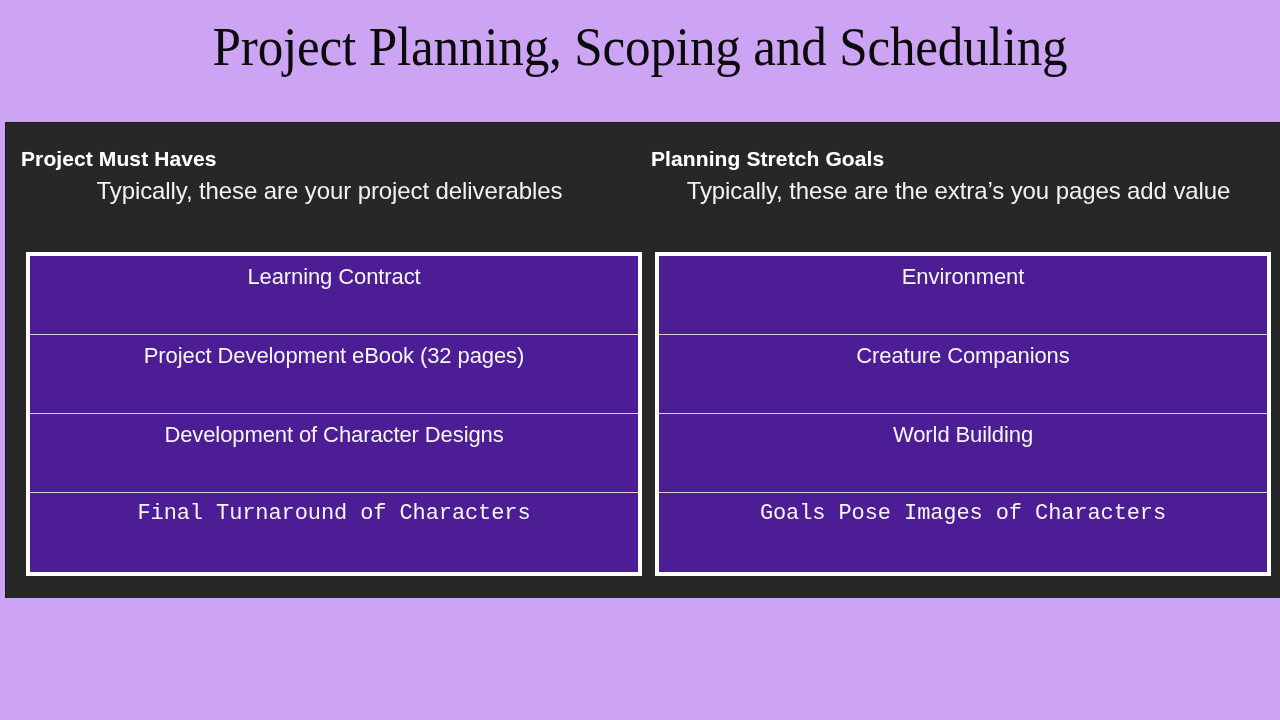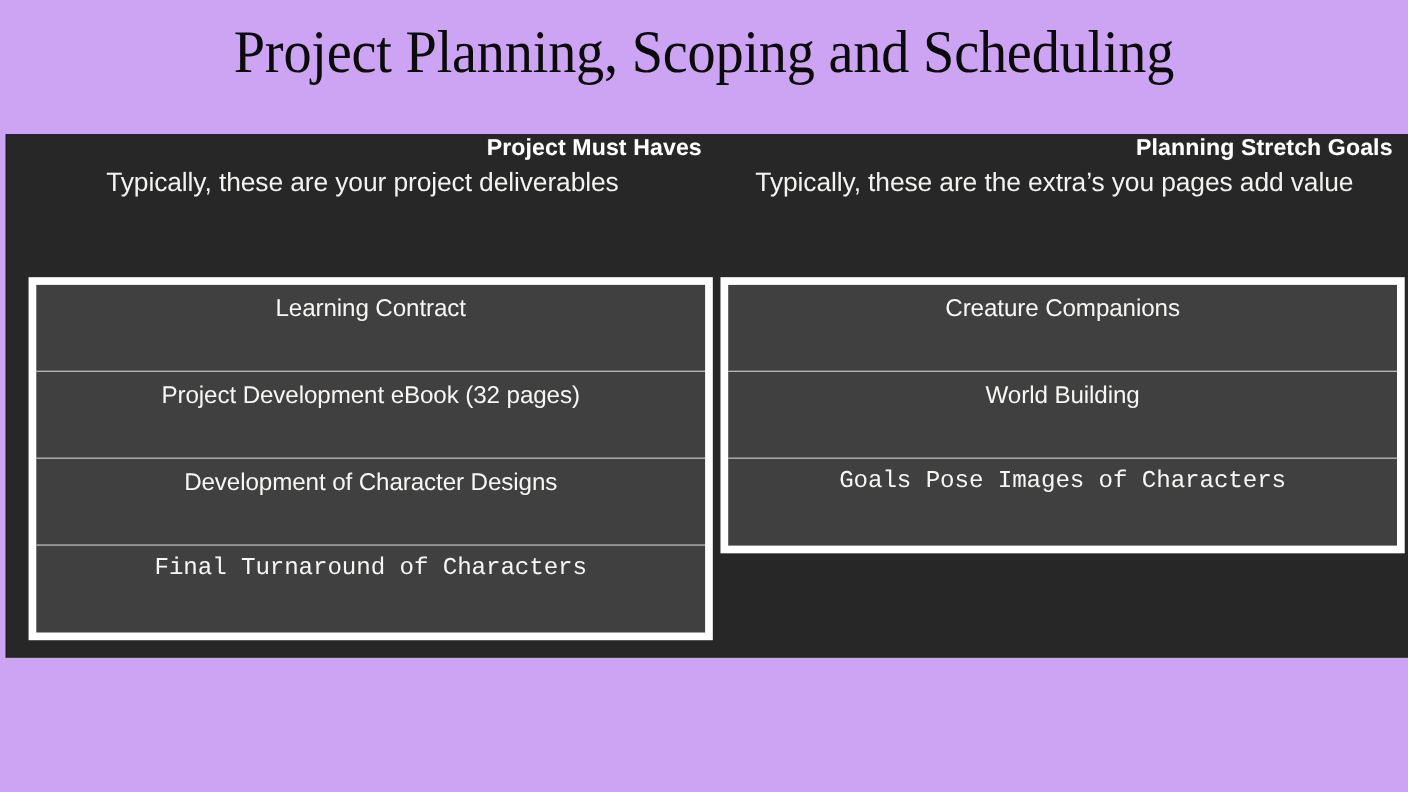--- a/index.html
+++ b/index.html
@@ -53,46 +53,47 @@
 
   
   .column {
     position: absolute;
     top: 0;
   }
   #column-must-haves { left: 16px;  width: 617px; }
   #column-stretch    { left: 646px; width: 615px; }
 
   .column-heading {
-    text-align: right;
+    text-align: left;
     color: #ffffff;
     font-weight: bold;
     font-size: 21px;
     line-height: 26px;
+    margin-top: 24px;
     letter-spacing: 0.1px;
     text-shadow: 0 0 1px rgba(255,255,255,0.25);
   }
   .column-subheading {
     text-align: center;
     color: #f2f2f0;
     font-weight: 400;
     font-size: 24px;
     line-height: 30px;
     margin-top: 4px;
     letter-spacing: -0.1px;
     white-space: nowrap;
   }
 
   
   .item-table {
     position: absolute;
     top: 130px;
-    border: 7px solid #ffffff;
+    border: 4px solid #ffffff;
     border-collapse: separate;
-    background: #404040;
+    background: #4c1d95;
   }
   #table-must-haves { left: 5px;  width: 608px; }
   #table-stretch    { left: 4px;  width: 608px; }
 
   .item-row {
     height: 79px;
     border-bottom: 1px solid #d2d2d2;
     box-sizing: border-box;
     position: relative;
   }
@@ -150,20 +151,23 @@
     </div>
 
     <div class="column" id="column-stretch">
 
       <div class="column-heading">Planning Stretch Goals</div>
 
       <div class="column-subheading">Typically, these are the extra’s you pages add value</div>
 
       <div class="item-table" id="table-stretch">
 
+        <div class="item-row">
+          <div class="item-text">Environment</div>
+        </div>
 
         <div class="item-row">
           <div class="item-text">Creature Companions</div>
         </div>
 
         <div class="item-row">
           <div class="item-text">World Building</div>
         </div>
 
         <div class="item-row">

